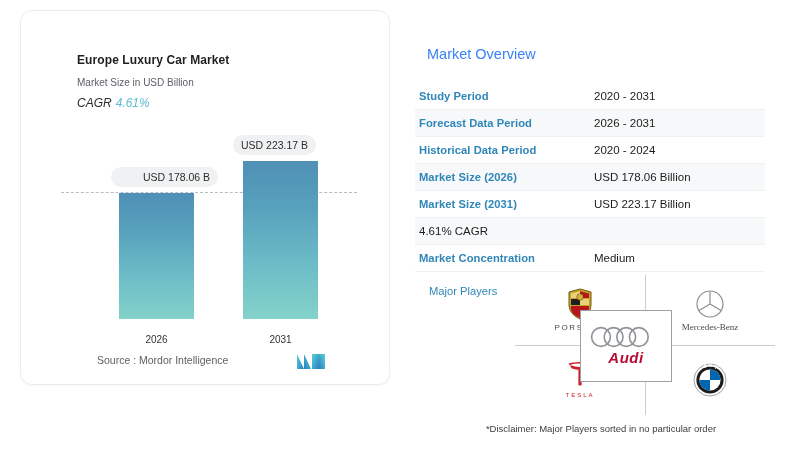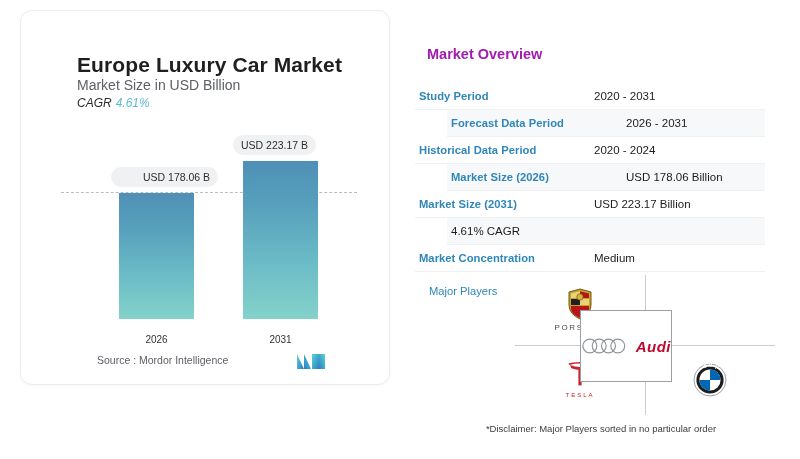--- a/index.html
+++ b/index.html
@@ -22,26 +22,26 @@
     position: absolute;
     left: 20px; top: 10px;
     width: 370px; height: 375px;
     background: #ffffff;
     border: 1px solid #ececec;
     border-radius: 12px;
     box-shadow: 0 1px 3px rgba(0,0,0,0.04);
   }
   .chart-title {
     position: absolute; left: 56px; top: 42px;
-    font-size: 21px; font-weight: 700; color: #1f1f1f;
+    font-size: 12px; font-weight: 700; color: #1f1f1f;
     letter-spacing: .1px;
   }
   .chart-subtitle {
     position: absolute; left: 56px; top: 66px;
-    font-size: 14px; color: #5d6066;
+    font-size: 10px; color: #5d6066;
   }
   .cagr-row {
     position: absolute; left: 56px; top: 85px;
     font-size: 12px; color: #2b2b2b; font-style: italic;
   }
   .cagr-value { color: #5fbcd4; margin-left: 4px; }
 
   
   #plot {
     position: absolute;
@@ -91,33 +91,33 @@
   }
 
   
   #right-panel {
     position: absolute;
     left: 415px; top: 30px;
     width: 360px; height: 420px;
   }
   .overview-title {
     position: absolute; left: 12px; top: 16px;
-    font-size: 14.5px; color: #a21caf; font-weight: 700;
+    font-size: 14.5px; color: #3b82f6; font-weight: 400;
   }
   #table {
     position: absolute; left: 0; top: 53px;
     width: 350px;
   }
   .trow {
     display: flex; align-items: center;
     height: 27px;
     border-bottom: 1px solid #eef0f1;
     padding-left: 4px;
   }
-  .trow.alt { background: #f7f8f9; margin-left: 32px; }
+  .trow.alt { background: #f7f8f9; }
   .tkey {
     width: 175px;
     font-size: 11.2px; color: #2f86b8; font-weight: 700;
     letter-spacing: .05px;
   }
   .tval { font-size: 11.5px; color: #1c1c1c; }
   .players-label {
     position: absolute; left: 14px; top: 255px;
     font-size: 11.2px; color: #2f86b8; font-weight: 400;
   }
@@ -145,21 +145,21 @@
   #cell-porsche { left: 0; top: 0; }
   #cell-mercedes { left: 130px; top: 0; }
   #cell-tesla { left: 0; top: 70px; }
   #cell-bmw { left: 130px; top: 70px; }
   #cell-audi {
     position: absolute;
     left: 65px; top: 35px;
     width: 92px; height: 72px;
     background: #ffffff;
     border: 1px solid #9aa0a6;
-    display: flex; flex-direction: row;
+    display: flex; flex-direction: column;
     align-items: center; justify-content: center;
     z-index: 5;
   }
   .brand-name { font-size: 8px; color: #4a4a4a; letter-spacing: 1.6px; margin-top: 3px; }
   .brand-name-mb { font-size: 9px; color: #4a4a4a; font-family: "Liberation Serif", serif; letter-spacing: 0; margin-top: 3px; }
   .brand-name-tesla { font-size: 6px; color: #cc2229; letter-spacing: 2px; margin-top: 4px; }
   .audi-word { font-size: 15px; font-weight: 700; color: #bb0a30; letter-spacing: .5px; margin-top: 1px; font-style: italic; }
 
   .disclaimer {
     position: absolute; left: 12px; top: 393px;
@@ -259,20 +259,29 @@
           <path d="M13 3.2 L22 5.6 L22 10 L13 10 Z" fill="#b4161b"></path>
           <path d="M4 5.6 L13 3.2 L13 10 L4 10 Z" fill="#e8d27a"></path>
           <path d="M4 11 L13 11 L13 17 L4 17 Z" fill="#1f1f1f"></path>
           <path d="M13 11 L22 11 L22 17 L13 17 Z" fill="#e8d27a"></path>
           <path d="M4 18 L22 18 L22 21 Q22 26 13 30 Q4 26 4 21 Z" fill="#b4161b"></path>
           <circle cx="13" cy="9" r="3.2" fill="#d9b43a" stroke="#5c4a10" stroke-width=".6"></circle>
         </svg>
         <div class="brand-name">PORSCHE</div>
       </div>
 
+      <div class="cell" id="cell-mercedes">
+        <svg width="30" height="30" viewBox="0 0 30 30">
+          <circle cx="15" cy="15" r="13" fill="none" stroke="#8a8f95" stroke-width="1.2"></circle>
+          <line x1="15" y1="15" x2="15" y2="2.2" stroke="#8a8f95" stroke-width="1.2"></line>
+          <line x1="15" y1="15" x2="4" y2="21.6" stroke="#8a8f95" stroke-width="1.2"></line>
+          <line x1="15" y1="15" x2="26" y2="21.6" stroke="#8a8f95" stroke-width="1.2"></line>
+        </svg>
+        <div class="brand-name-mb">Mercedes-Benz</div>
+      </div>
 
       <div class="cell" id="cell-tesla">
         <svg width="28" height="26" viewBox="0 0 28 26">
           <path d="M4 3 Q14 7 24 3 L22.6 6.2 Q14 9.6 5.4 6.2 Z" fill="#cc2229"></path>
           <rect x="12.4" y="7.4" width="3.2" height="16" fill="#cc2229"></rect>
           <path d="M2.4 1.6 Q6 0 14 0 Q22 0 25.6 1.6 L24.6 3 Q20 1.6 14 1.6 Q8 1.6 3.4 3 Z" fill="#cc2229"></path>
         </svg>
         <div class="brand-name-tesla">TESLA</div>
       </div>
 

